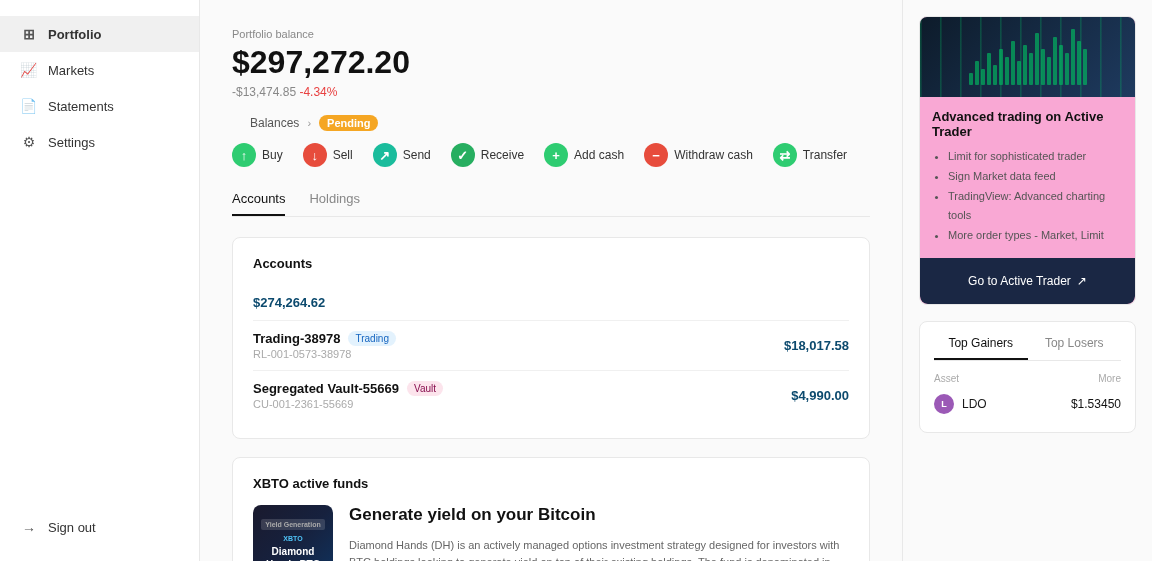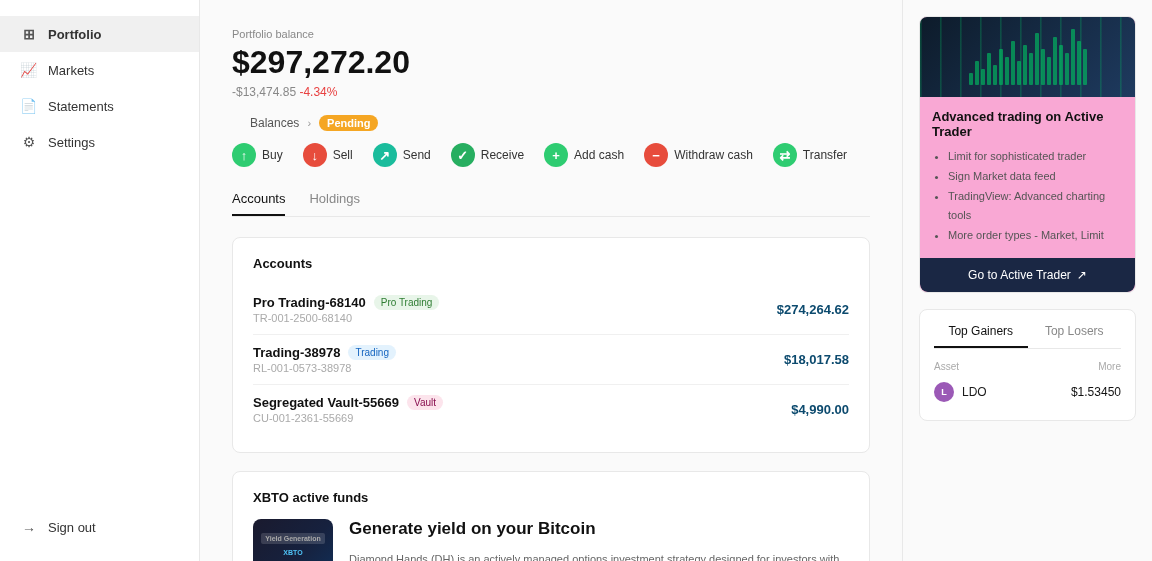--- a/index.html
+++ b/index.html
@@ -70,21 +70,21 @@
     
     .right-panel { width: 250px; min-width: 250px; background: #fafafa; padding: 16px; border-left: 1px solid #e8e8e8; overflow-y: auto; }
     .trader-card { background: #f9a8d4; border-radius: 8px; border: 1px solid #e8e8e8; overflow: hidden; margin-bottom: 16px; }
     .trader-img { width: 100%; height: 80px; background: linear-gradient(135deg, #0a0e1a 0%, #1a2744 100%); display: flex; align-items: center; justify-content: center; position: relative; overflow: hidden; }
     .trader-img-inner { width: 100%; height: 100%; background: repeating-linear-gradient(90deg, rgba(0,200,100,0.3) 0px, rgba(0,200,100,0.1) 2px, transparent 2px, transparent 20px), linear-gradient(135deg, #0d1b2a 0%, #1e3a5f 100%); display: flex; align-items: center; justify-content: center; }
     .chart-lines { display: flex; gap: 2px; align-items: flex-end; padding: 8px; }
     .chart-bar { background: rgba(0,200,100,0.6); width: 4px; border-radius: 1px; }
     .trader-body { padding: 12px; }
     .trader-title { font-size: 13px; font-weight: 600; color: #111; margin-bottom: 8px; }
     .trader-features { list-style: disc; padding-left: 16px; font-size: 11px; color: #555; line-height: 1.8; }
-    .goto-btn { display: flex; align-items: center; justify-content: center; gap: 6px; background: #1a2744; color: #fff; font-size: 12px; font-weight: 500; padding: 10px; cursor: pointer; border: none; width: 100%; border-radius: 0 0 8px 8px; }
+    .goto-btn { display: flex; align-items: center; justify-content: center; gap: 6px; background: #1a2744; color: #fff; font-size: 12px; font-weight: 500; padding: 16px; cursor: pointer; border: none; width: 100%; border-radius: 0 0 8px 8px; }
 
     
     .gainers-card { background: #fff; border-radius: 8px; border: 1px solid #e8e8e8; padding: 14px; }
     .gainers-tabs { display: flex; gap: 0; margin-bottom: 12px; border-bottom: 1px solid #e8e8e8; }
     .gainers-tab { font-size: 12px; font-weight: 500; color: #888; padding-bottom: 8px; cursor: pointer; flex: 1; text-align: center; border-bottom: 2px solid transparent; }
     .gainers-tab.active { color: #111; border-bottom: 2px solid #111; }
     .gainers-headers { display: flex; justify-content: space-between; font-size: 10px; color: #aaa; margin-bottom: 6px; }
     .asset-row { display: flex; justify-content: space-between; align-items: center; padding: 4px 0; }
     .asset-info { display: flex; align-items: center; gap: 8px; font-size: 12px; font-weight: 500; }
     .asset-icon { width: 20px; height: 20px; border-radius: 50%; display: flex; align-items: center; justify-content: center; font-size: 9px; font-weight: bold; color: #fff; }
@@ -164,27 +164,20 @@
   </div>
 
   <div class="content-tabs">
     <div class="content-tab active">Accounts</div>
     <div class="content-tab">Holdings</div>
   </div>
 
   <div class="accounts-section">
     <div class="section-title">Accounts</div>
     <div class="account-row">
-      <div class="account-info">
-        <div class="account-name">
-          <span>Pro Trading-68140</span>
-          <span class="account-tag">Pro Trading</span>
-        </div>
-        <div class="account-id">TR-001-2500-68140</div>
-      </div>
       <div class="account-balance">$274,264.62</div>
     </div>
     <div class="account-row">
       <div class="account-info">
         <div class="account-name">
           <span>Trading-38978</span>
           <span class="account-tag trading">Trading</span>
         </div>
         <div class="account-id">RL-001-0573-38978</div>
       </div>

